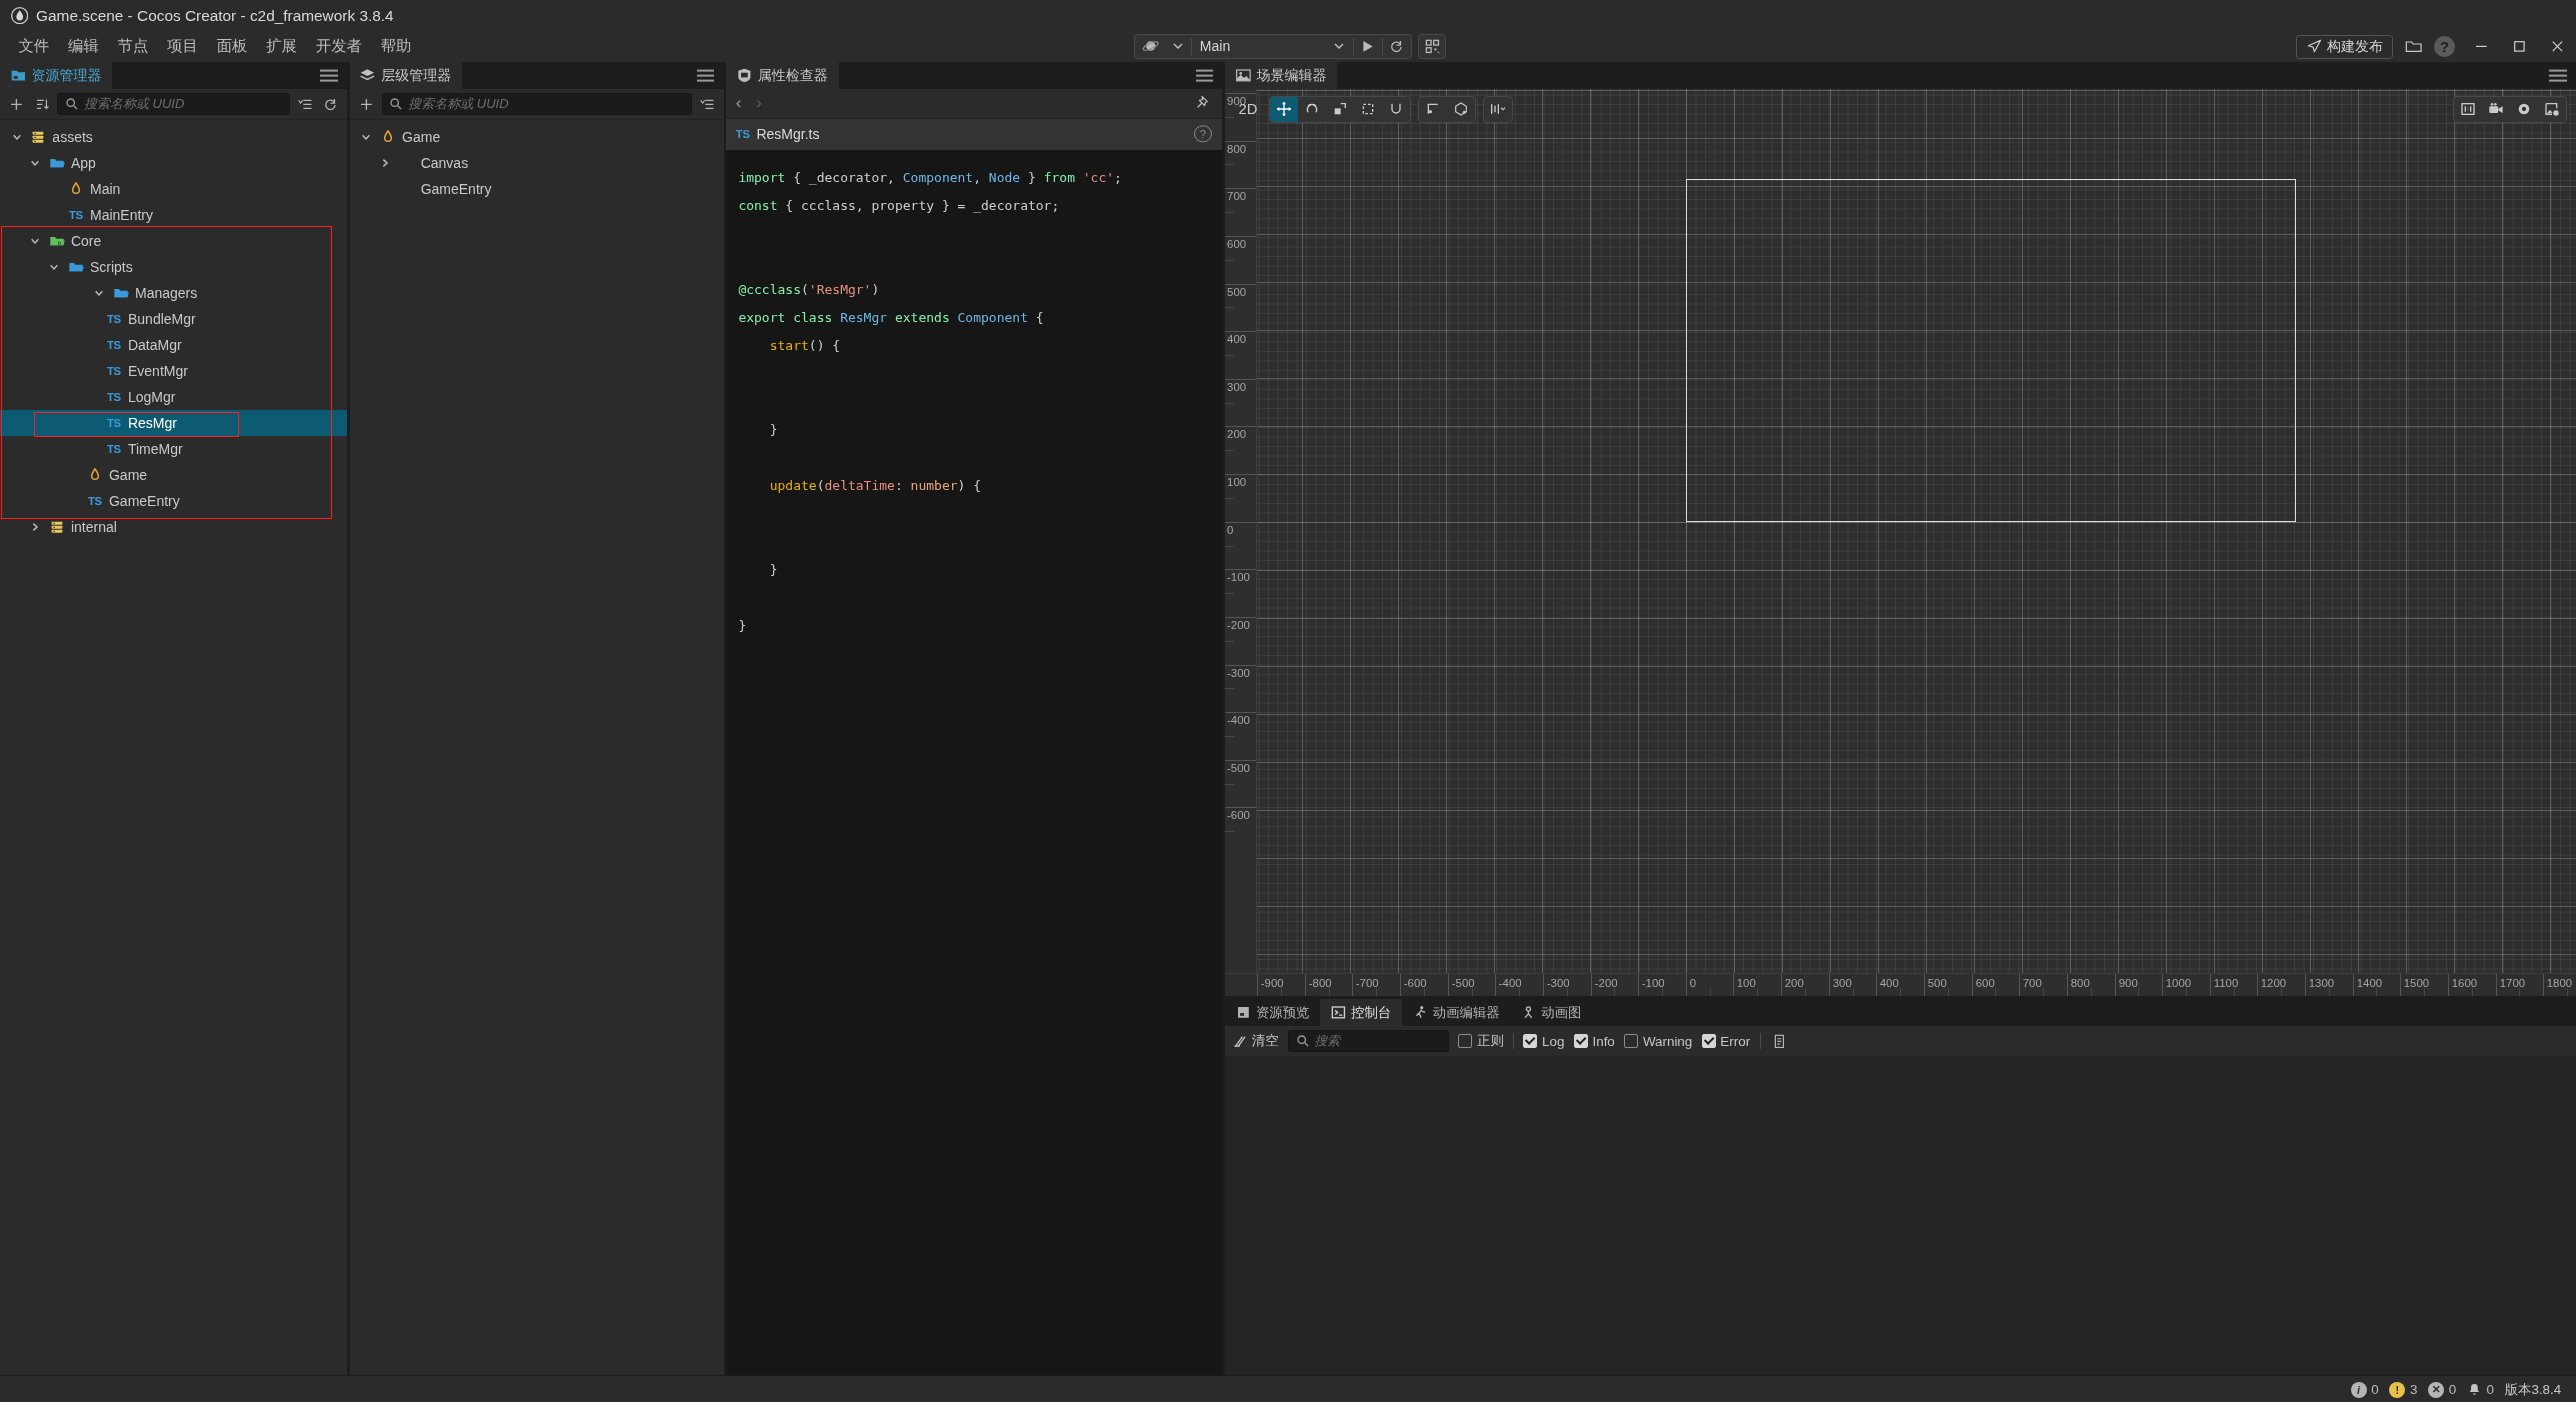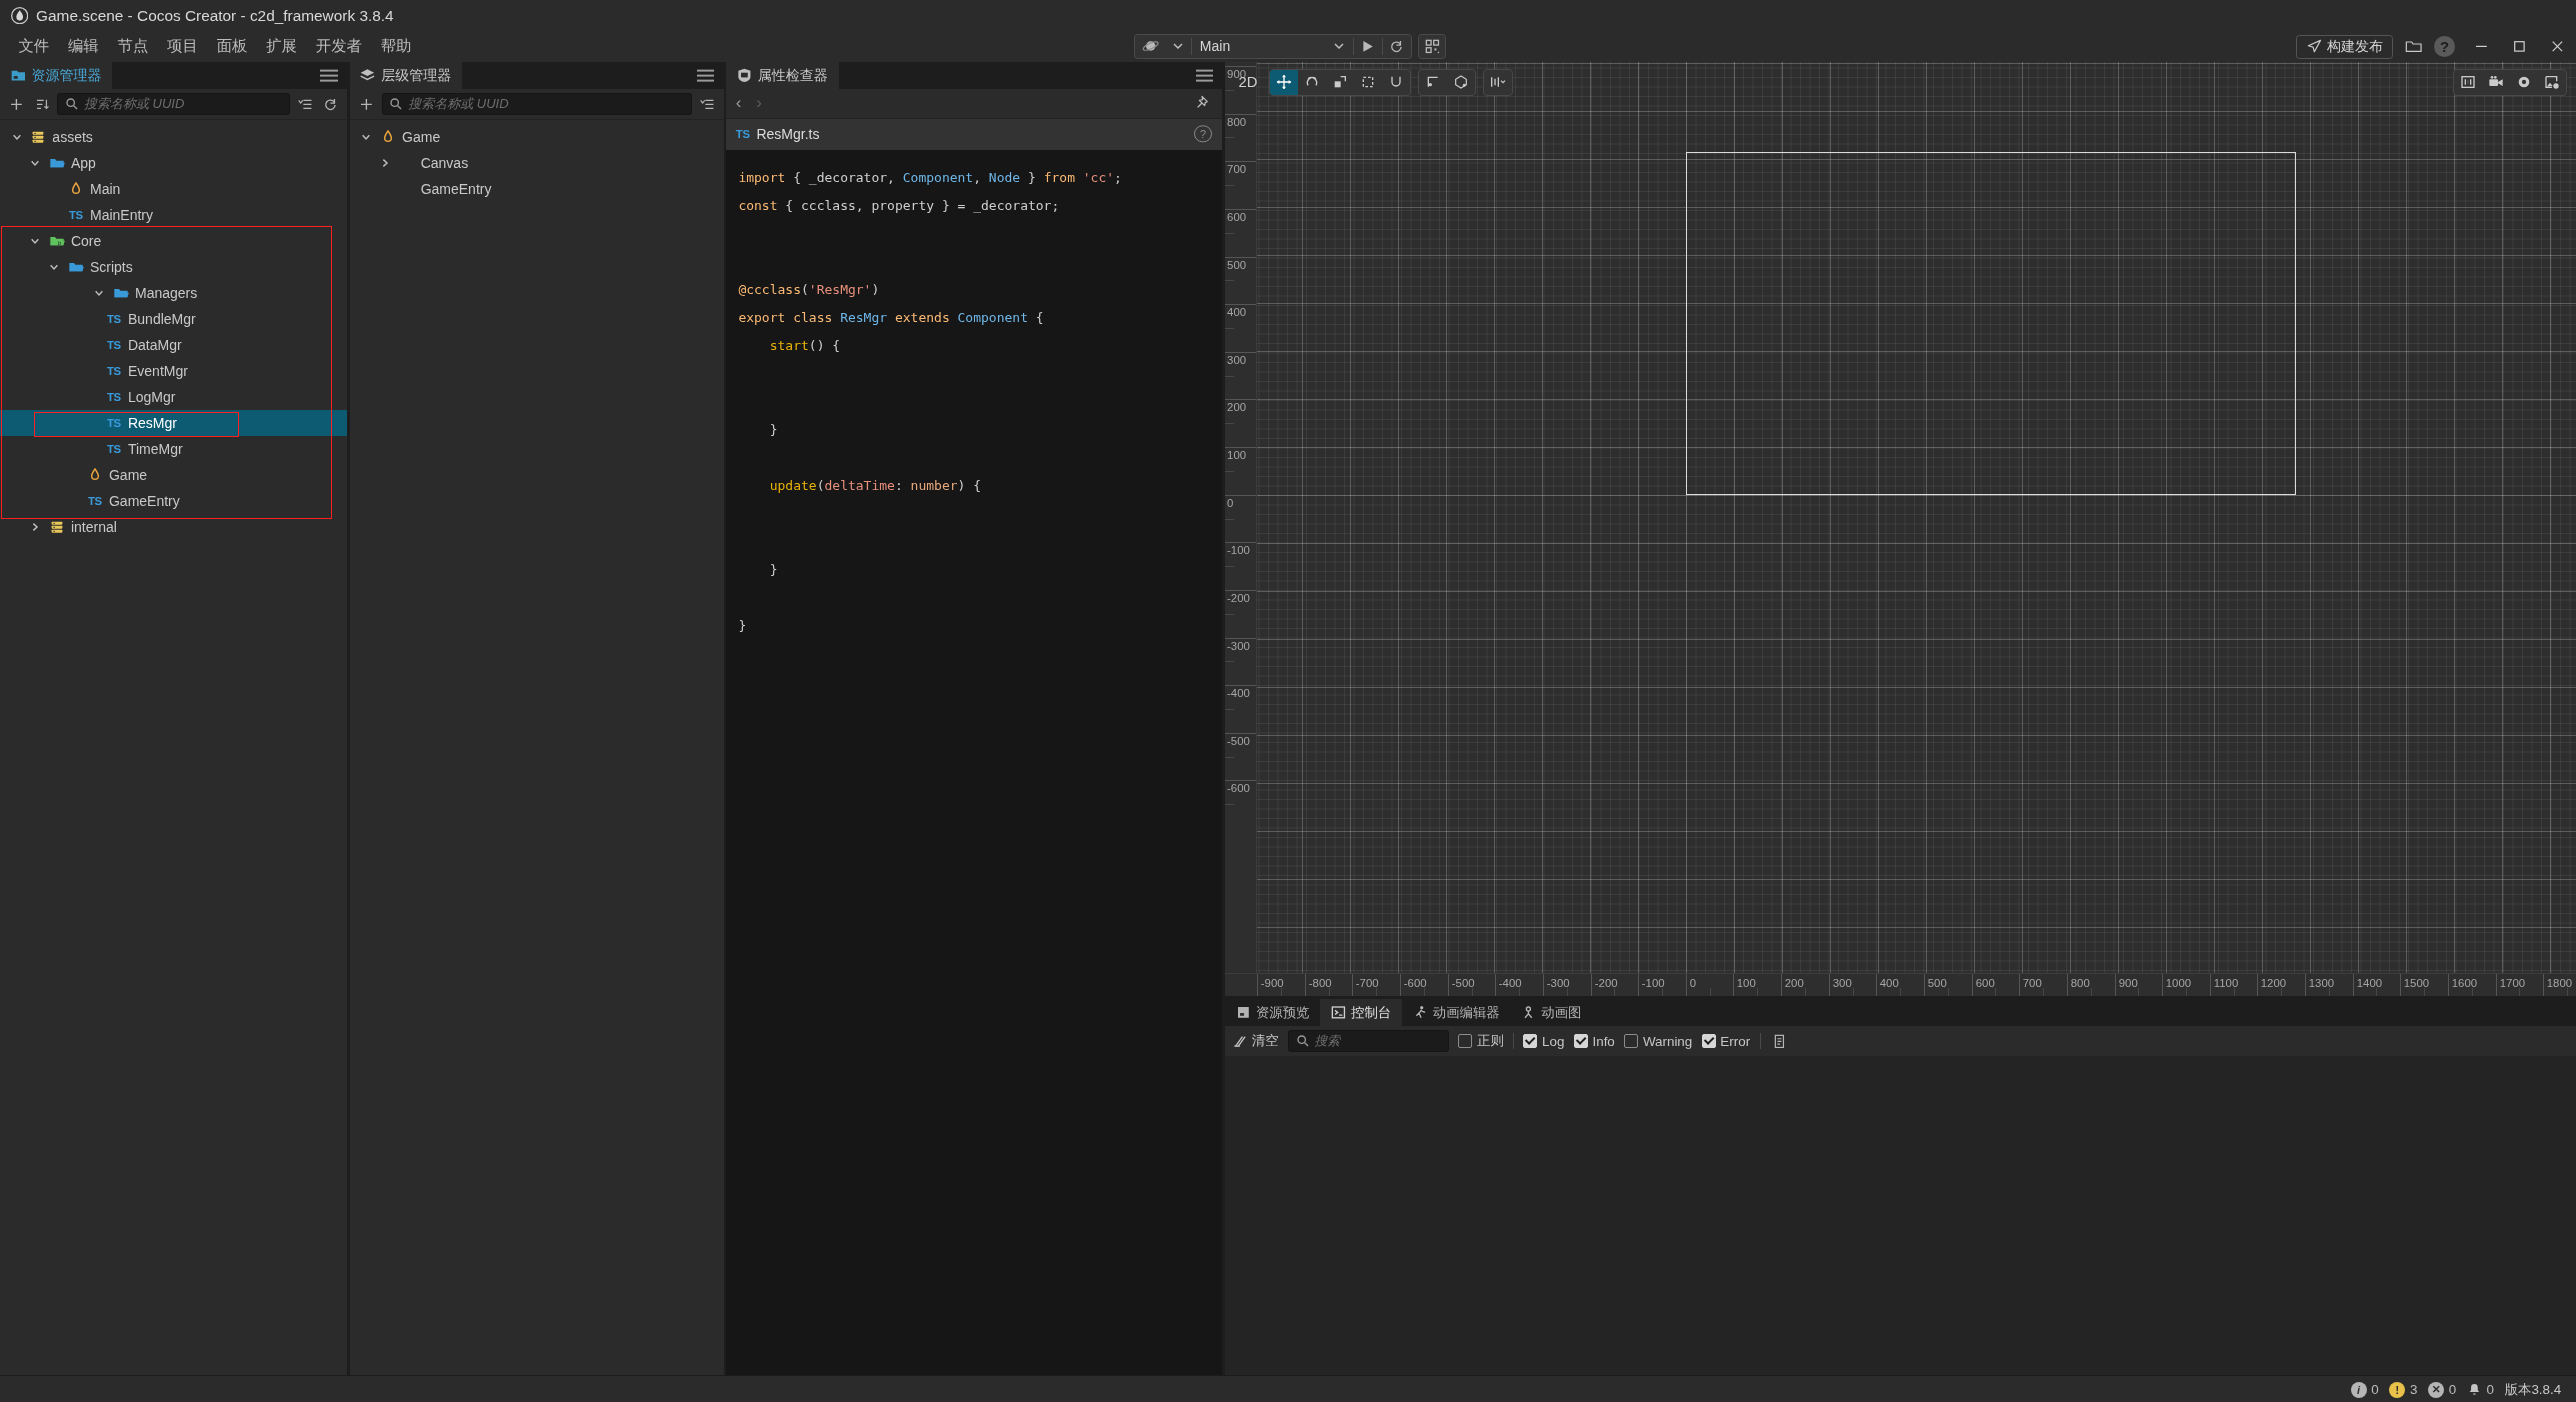--- a/index.html
+++ b/index.html
@@ -154,21 +154,21 @@
     position: absolute; right: 10.7px; top: 50%; transform: translateY(-50%);
     width: 17.4px; height: 17.4px; border: 1.3px solid #8a8a8a; border-radius: 50%;
     display: flex; align-items: center; justify-content: center;
     font-size: 11.4px; color: #8a8a8a;
   }
   .code {
     flex: 1; background: #161616; padding: 14.8px 0 0 12px; overflow: hidden;
     font-family: "DejaVu Sans Mono", monospace; font-size: 13px; line-height: 28px;
     white-space: pre; color: #cfcfcf;
   }
-  .k-kw   { color: #fdba74; }
+  .k-kw   { color: #86efac; }
   .k-cls  { color: #6fb7e8; }
   .k-str  { color: #e8907c; }
   .k-fn   { color: #eab308; }
   .k-par  { color: #e8a87c; }
   .k-pl   { color: #cfcfcf; }
   .scene-panel { flex: 1; display: flex; flex-direction: column; background: #2b2b2b; min-height: 0; }
   .scene-stage { flex: 1; position: relative; overflow: hidden; background: #2e2e2e; }
 
   .ruler-h {
     position: absolute; left: 0; right: 0; bottom: 0; height: 23px;
@@ -678,20 +678,35 @@
         <span class="ts-badge">TS</span>
         <span class="file-name">ResMgr.ts</span>
         <span class="qmark">?</span>
       </div>
       <div class="code" id="code-view"><div><span class="k-kw">import</span><span class="k-pl"> { _decorator, </span><span class="k-cls">Component</span><span class="k-pl">, </span><span class="k-cls">Node</span><span class="k-pl"> } </span><span class="k-kw">from</span><span class="k-pl"> </span><span class="k-str">'cc'</span><span class="k-pl">;</span></div><div><span class="k-kw">const</span><span class="k-pl"> { ccclass, property } = _decorator;</span></div><div>&nbsp;</div><div>&nbsp;</div><div><span class="k-kw">@ccclass</span><span class="k-pl">(</span><span class="k-str">'ResMgr'</span><span class="k-pl">)</span></div><div><span class="k-kw">export class</span><span class="k-pl"> </span><span class="k-cls">ResMgr</span><span class="k-pl"> </span><span class="k-kw">extends</span><span class="k-pl"> </span><span class="k-cls">Component</span><span class="k-pl"> {</span></div><div><span class="k-pl">    </span><span class="k-fn">start</span><span class="k-pl">() {</span></div><div>&nbsp;</div><div>&nbsp;</div><div><span class="k-pl">    }</span></div><div>&nbsp;</div><div><span class="k-pl">    </span><span class="k-fn">update</span><span class="k-pl">(</span><span class="k-str">deltaTime</span><span class="k-pl">: </span><span class="k-par">number</span><span class="k-pl">) {</span></div><div>&nbsp;</div><div>&nbsp;</div><div><span class="k-pl">    }</span></div><div>&nbsp;</div><div><span class="k-pl">}</span></div></div>
     </div>
 
     <div class="panel-right">
 
       <div class="scene-panel">
+        <div class="panel-head">
+          <div class="panel-tab plain">
+            <svg width="14.8" height="14.8" viewBox="0 0 22 22">
+              <rect x="1" y="3" width="20" height="16" fill="none" stroke="#bdbdbd" stroke-width="1.8"></rect>
+              <path d="M1 16 L7 10 L12 15 L15 12 L21 18 L21 19 L1 19 Z" fill="#bdbdbd"></path>
+              <circle cx="7" cy="8" r="2" fill="#bdbdbd"></circle>
+            </svg>
+            <span>场景编辑器</span>
+          </div>
+          <div class="ham">
+              <i></i>
+              <i></i>
+              <i></i>
+            </div>
+        </div>
 
         <div class="scene-stage" id="scene-stage">
           <div class="grid-area" id="grid-area" style="background-image: linear-gradient(to right, rgba(255, 255, 255, 0.22) 0.7px, transparent 0.7px), linear-gradient(rgba(255, 255, 255, 0.22) 0.7px, transparent 0.7px), linear-gradient(to right, rgba(255, 255, 255, 0.07) 0.7px, transparent 0.7px), linear-gradient(rgba(255, 255, 255, 0.07) 0.7px, transparent 0.7px); background-size: 48px 48px, 48px 48px, 9.5px 9.5px, 9.5px 9.5px; background-position: 461px 433px, 461px 433px, 461px 433px, 461px 433px;"></div>
           <div class="canvas-rect" id="canvas-rect" style="left: 461px; top: 90px; width: 610px; height: 343px;"></div>
           <div class="ruler-v" id="ruler-v">
               <div class="rtick-v" style="top: 4px;">
                 <span>900</span>
               </div>
               <div class="rtick-v" style="top: 28px; width: 9.4px; border-color: rgb(70, 70, 70);"></div>
               <div class="rtick-v" style="top: 52px;">

